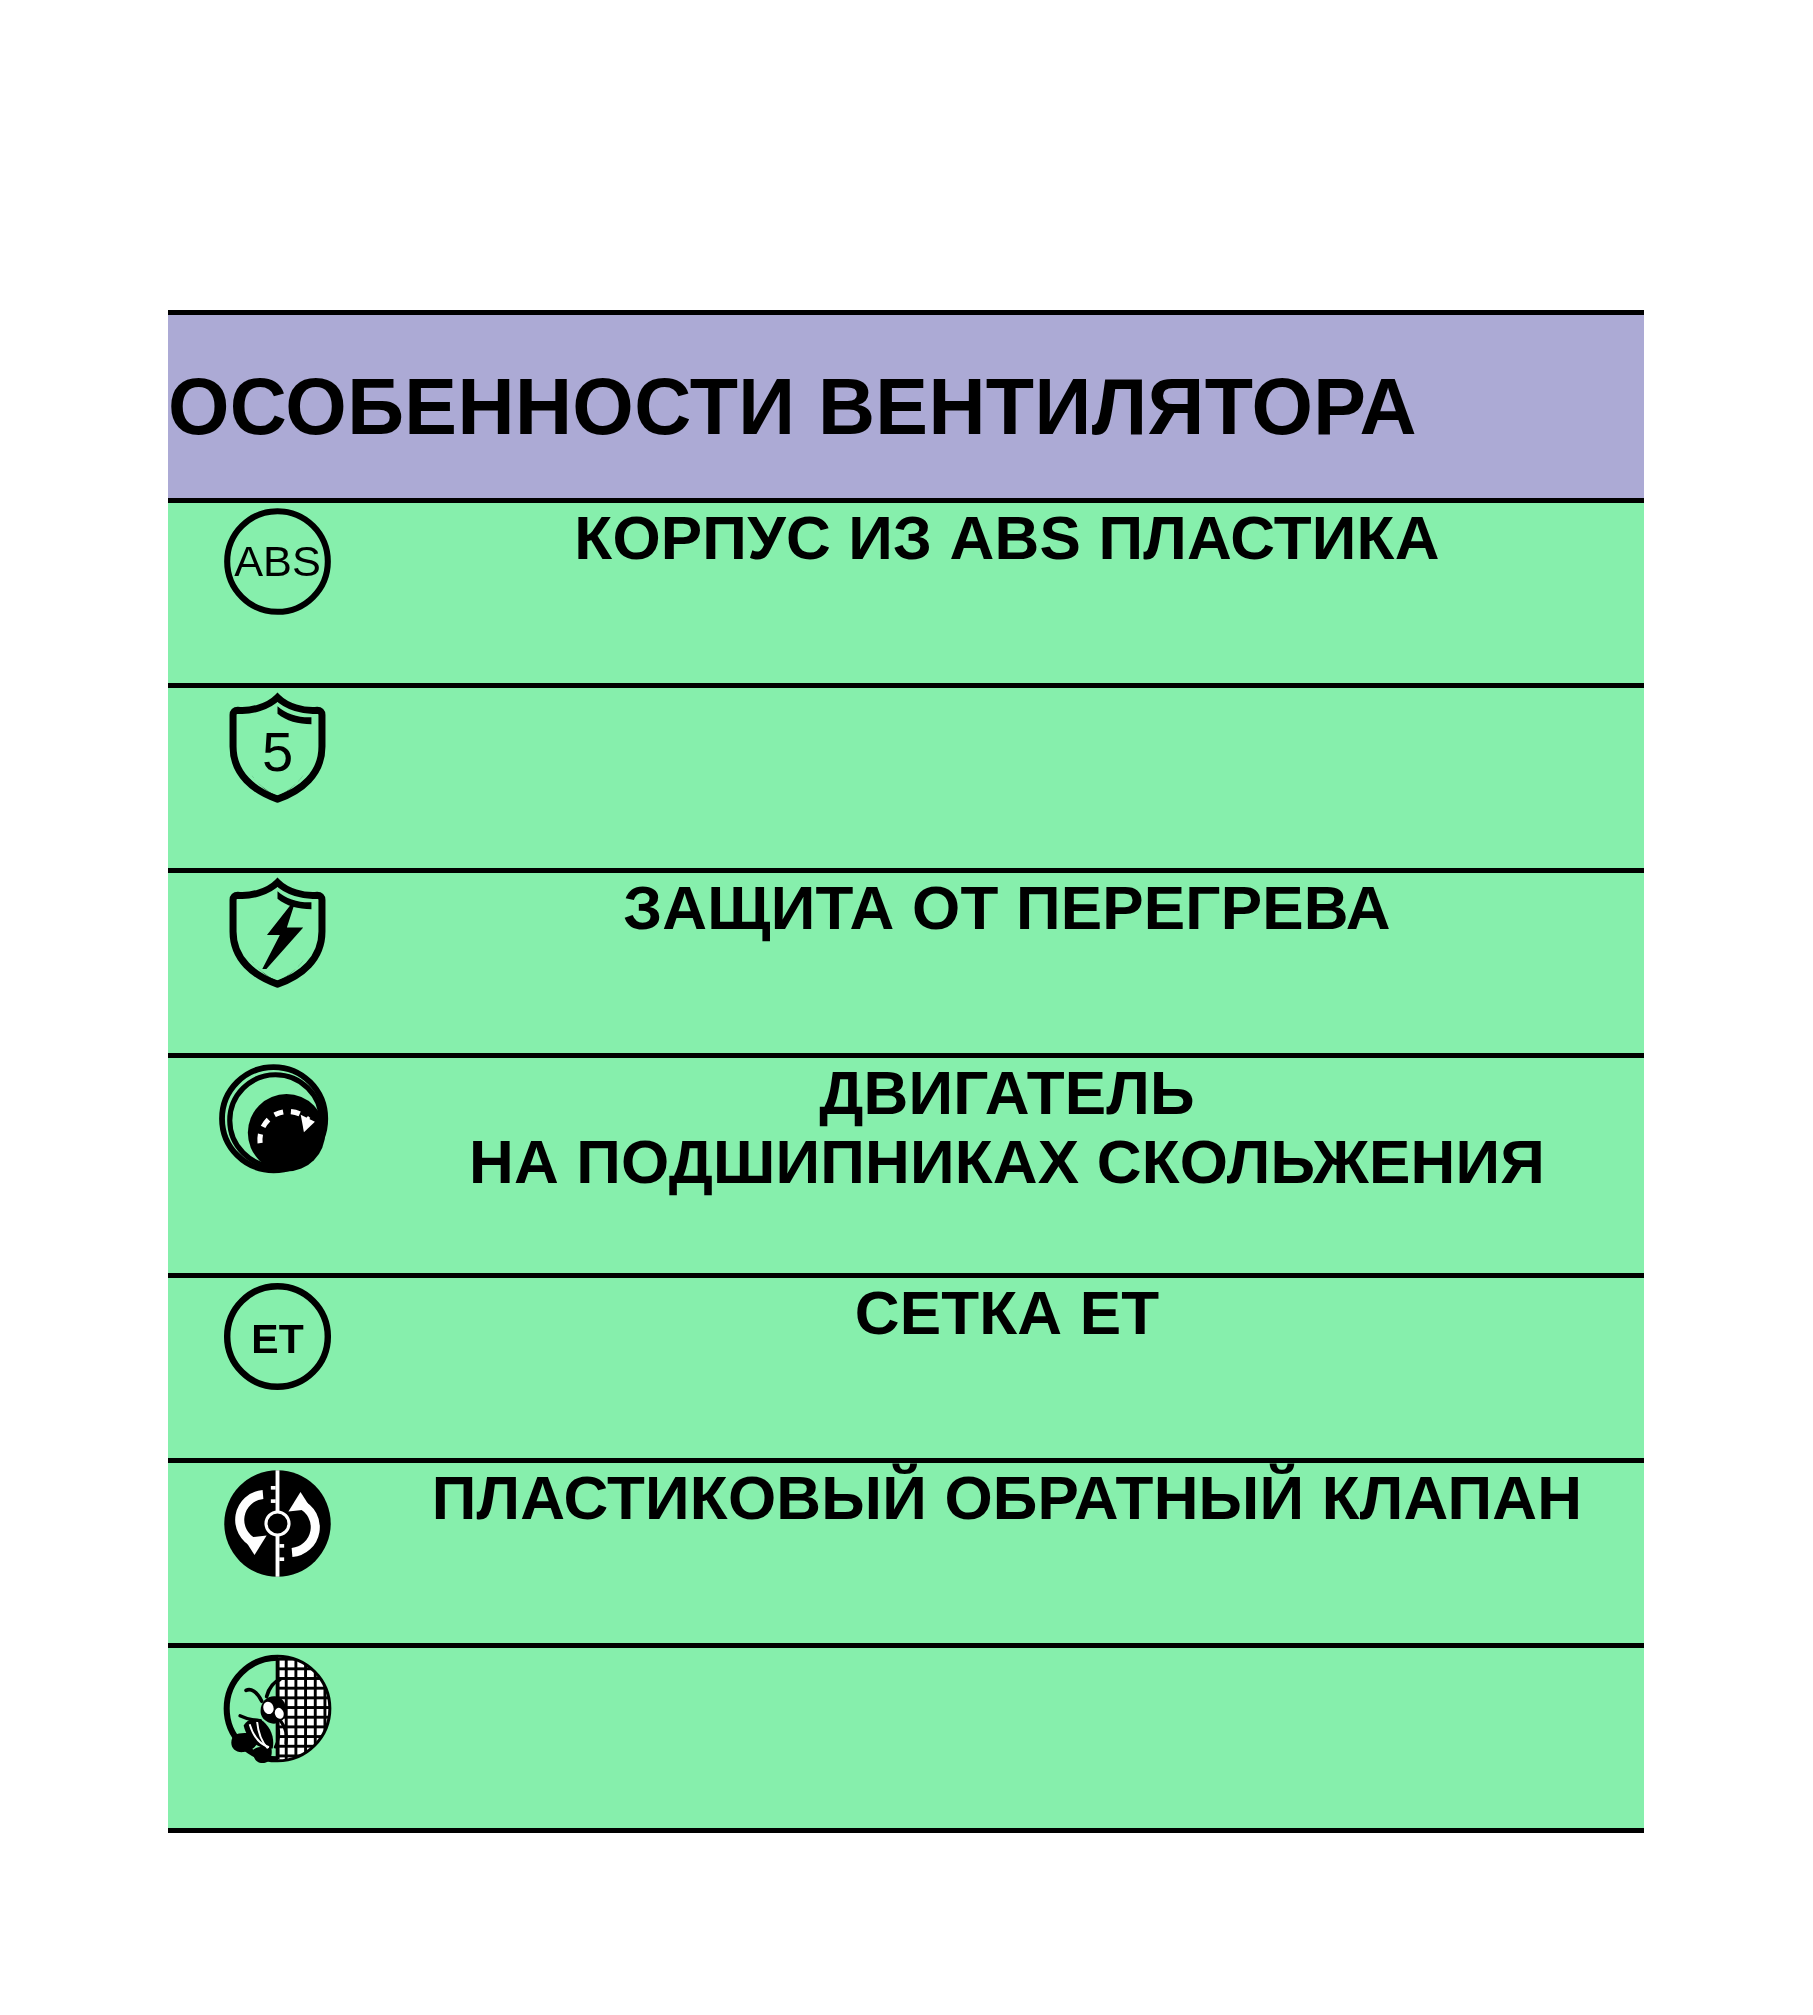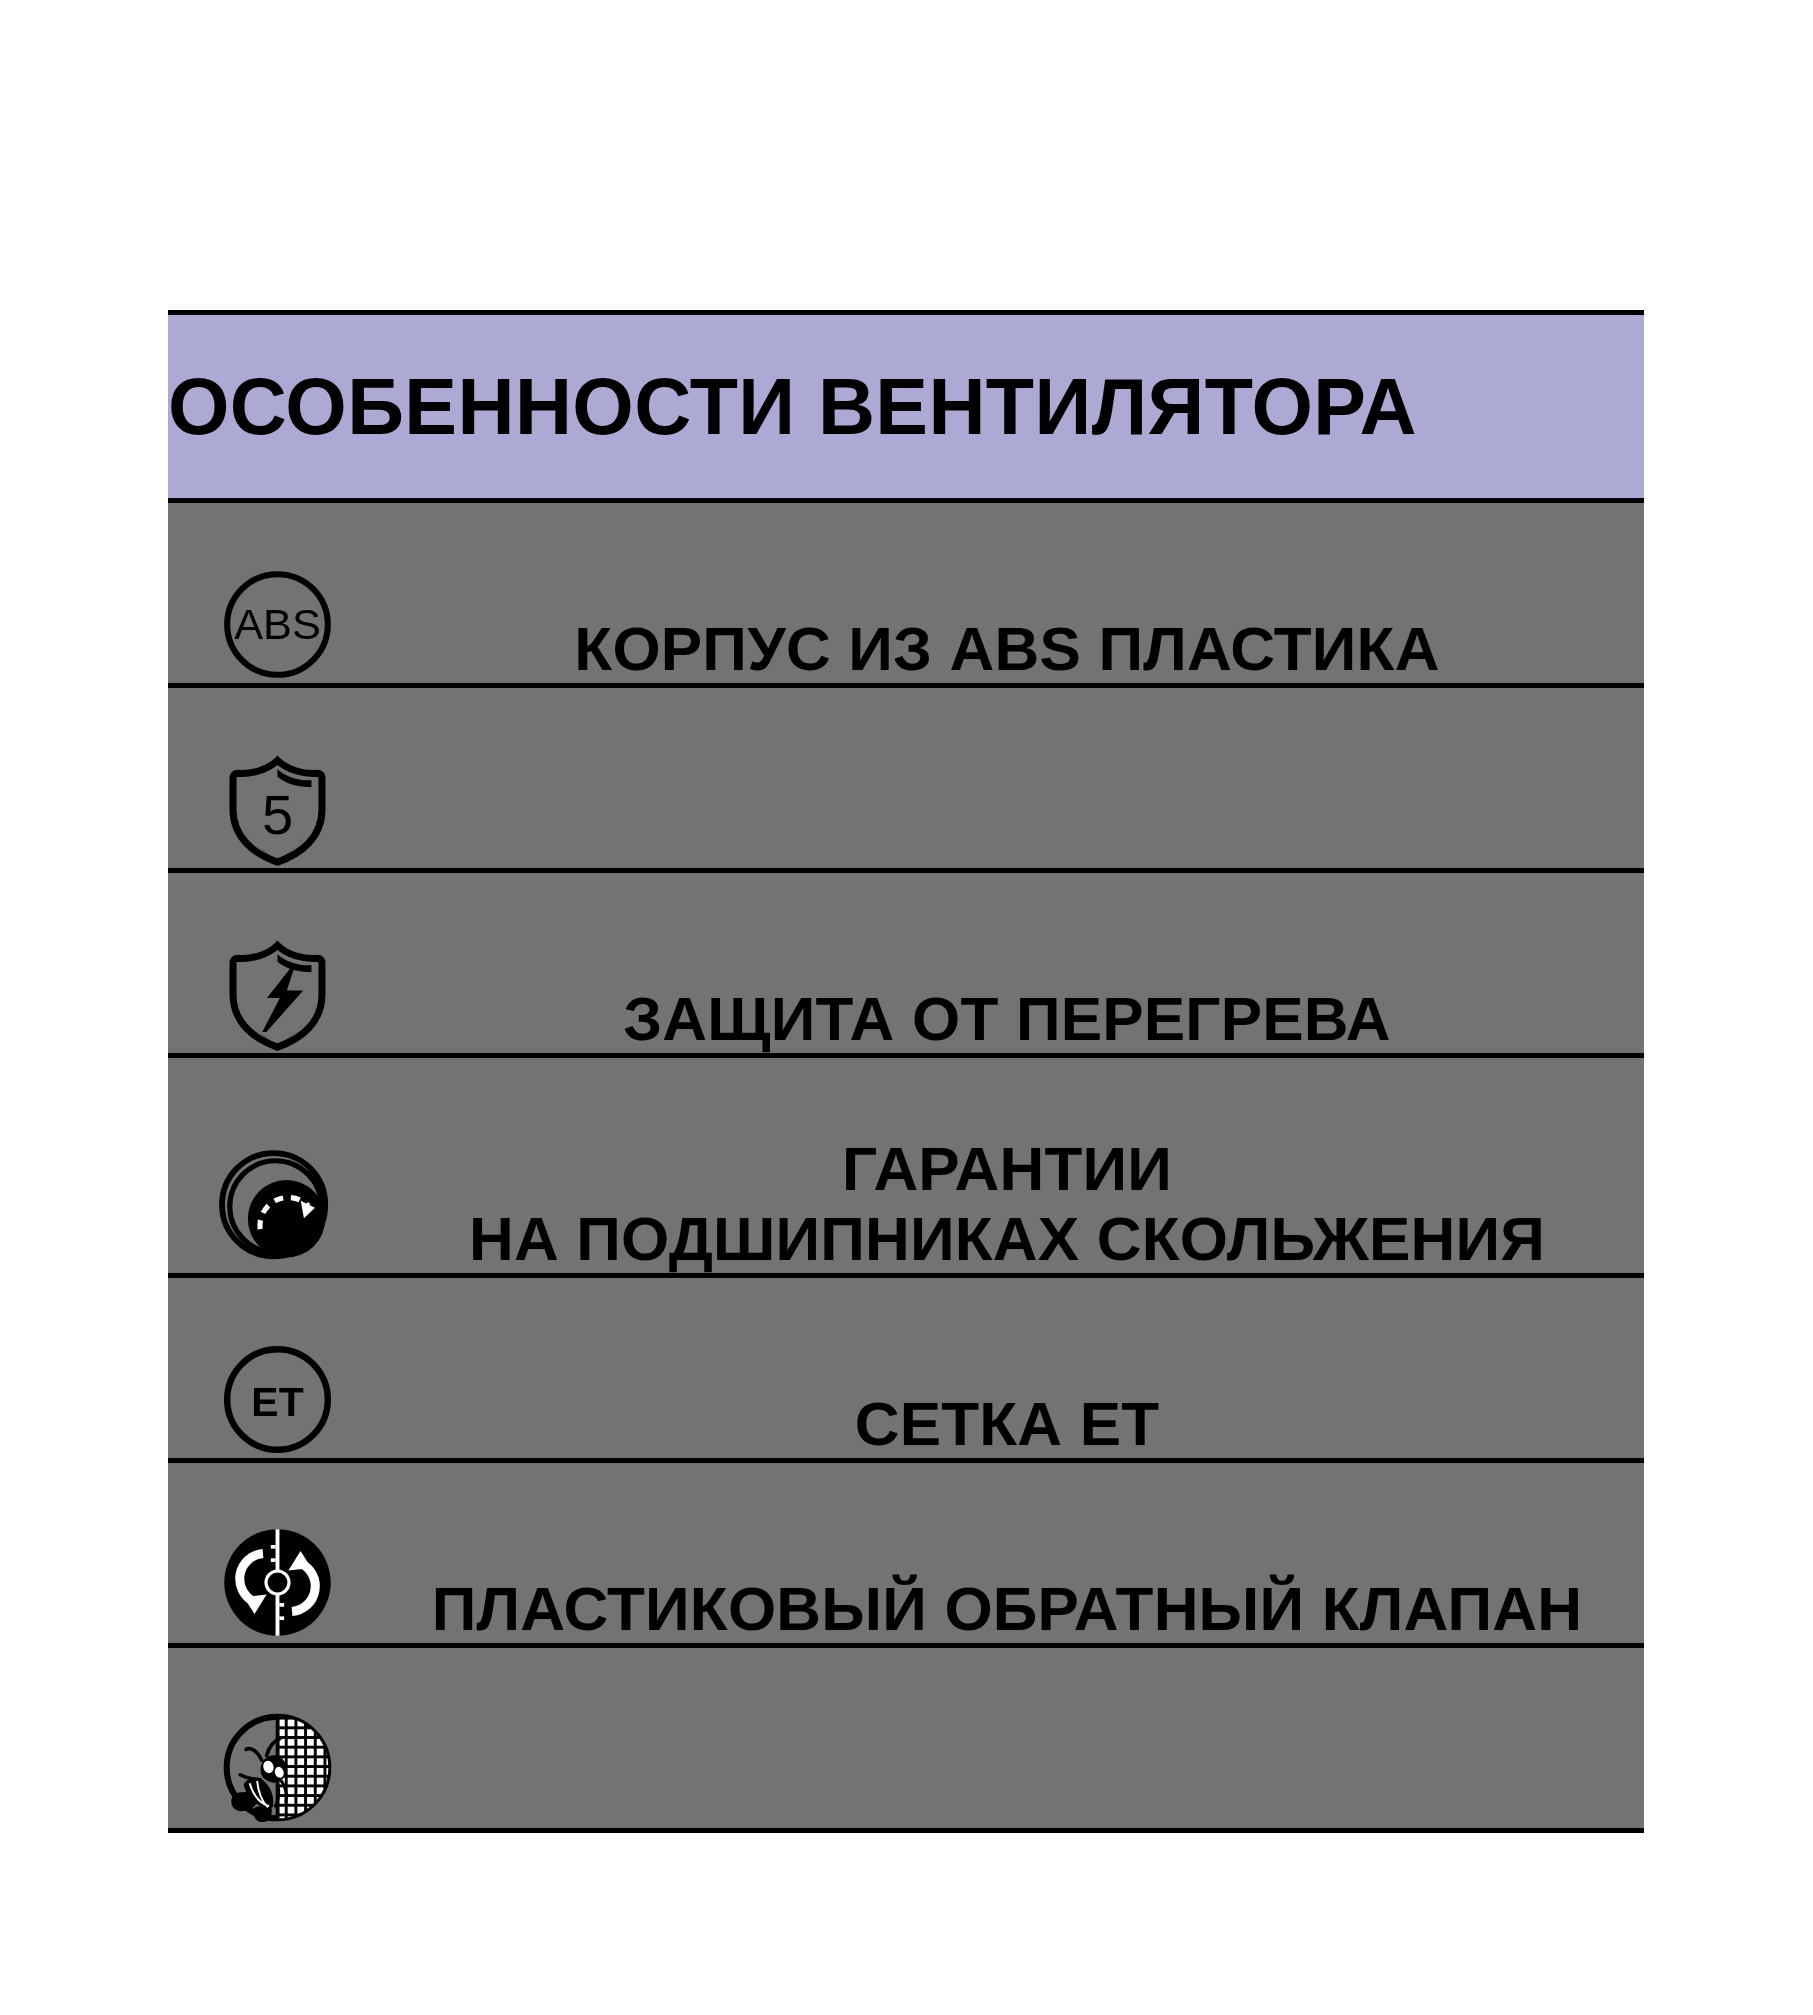--- a/index.html
+++ b/index.html
@@ -50,24 +50,24 @@
     line-height: 1;
     text-align: center;
     white-space: nowrap;
     transform: scaleX(1.0);
   }
 
   
   .row {
     position: relative;
     display: flex;
-    align-items: flex-end;
+    align-items: flex-start;
     border-bottom: 5.6px solid #000000;
     box-sizing: border-box;
-    background: #737373;
+    background: #86efac;
   }
   .row.h-std  { height: 185px; }
   .row.h-tall { height: 220px; }
 
   .row-icon {
     width: 218px;
     min-width: 218px;
     display: flex;
     align-items: center;
     justify-content: center;
@@ -168,21 +168,21 @@
       <div class="row-icon">
         <svg width="129" height="129" viewBox="0 0 100 100">
           <circle cx="47" cy="47" r="40" fill="none" stroke="#000" stroke-width="4.5"></circle>
           <circle cx="48.5" cy="48.5" r="35.5" fill="none" stroke="#000" stroke-width="4"></circle>
           <circle cx="57" cy="58" r="30" fill="#000"></circle>
           <path d="M36.5 66 A22 22 0 0 1 74 48" fill="none" stroke="#ffffff" stroke-width="4" stroke-dasharray="7 6" stroke-linecap="butt"></path>
           <path d="M68 44 L79 49.5 L70.5 57.5 Z" fill="#ffffff"></path>
         </svg>
       </div>
       <div class="row-label">
-        <span class="l2">ГАРАНТИИ</span>
+        <span class="l2">ДВИГАТЕЛЬ</span>
         <span class="l2">НА ПОДШИПНИКАХ СКОЛЬЖЕНИЯ</span>
       </div>
     </div>
 
 
     <div class="row h-std">
       <div class="row-icon">
         <svg width="117" height="117" viewBox="0 0 100 100">
           <circle cx="50" cy="50" r="43" fill="none" stroke="#000" stroke-width="5.5"></circle>
           <text class="icon-text-bold" x="50" y="52" font-size="35" text-anchor="middle" dominant-baseline="central">ET</text>

